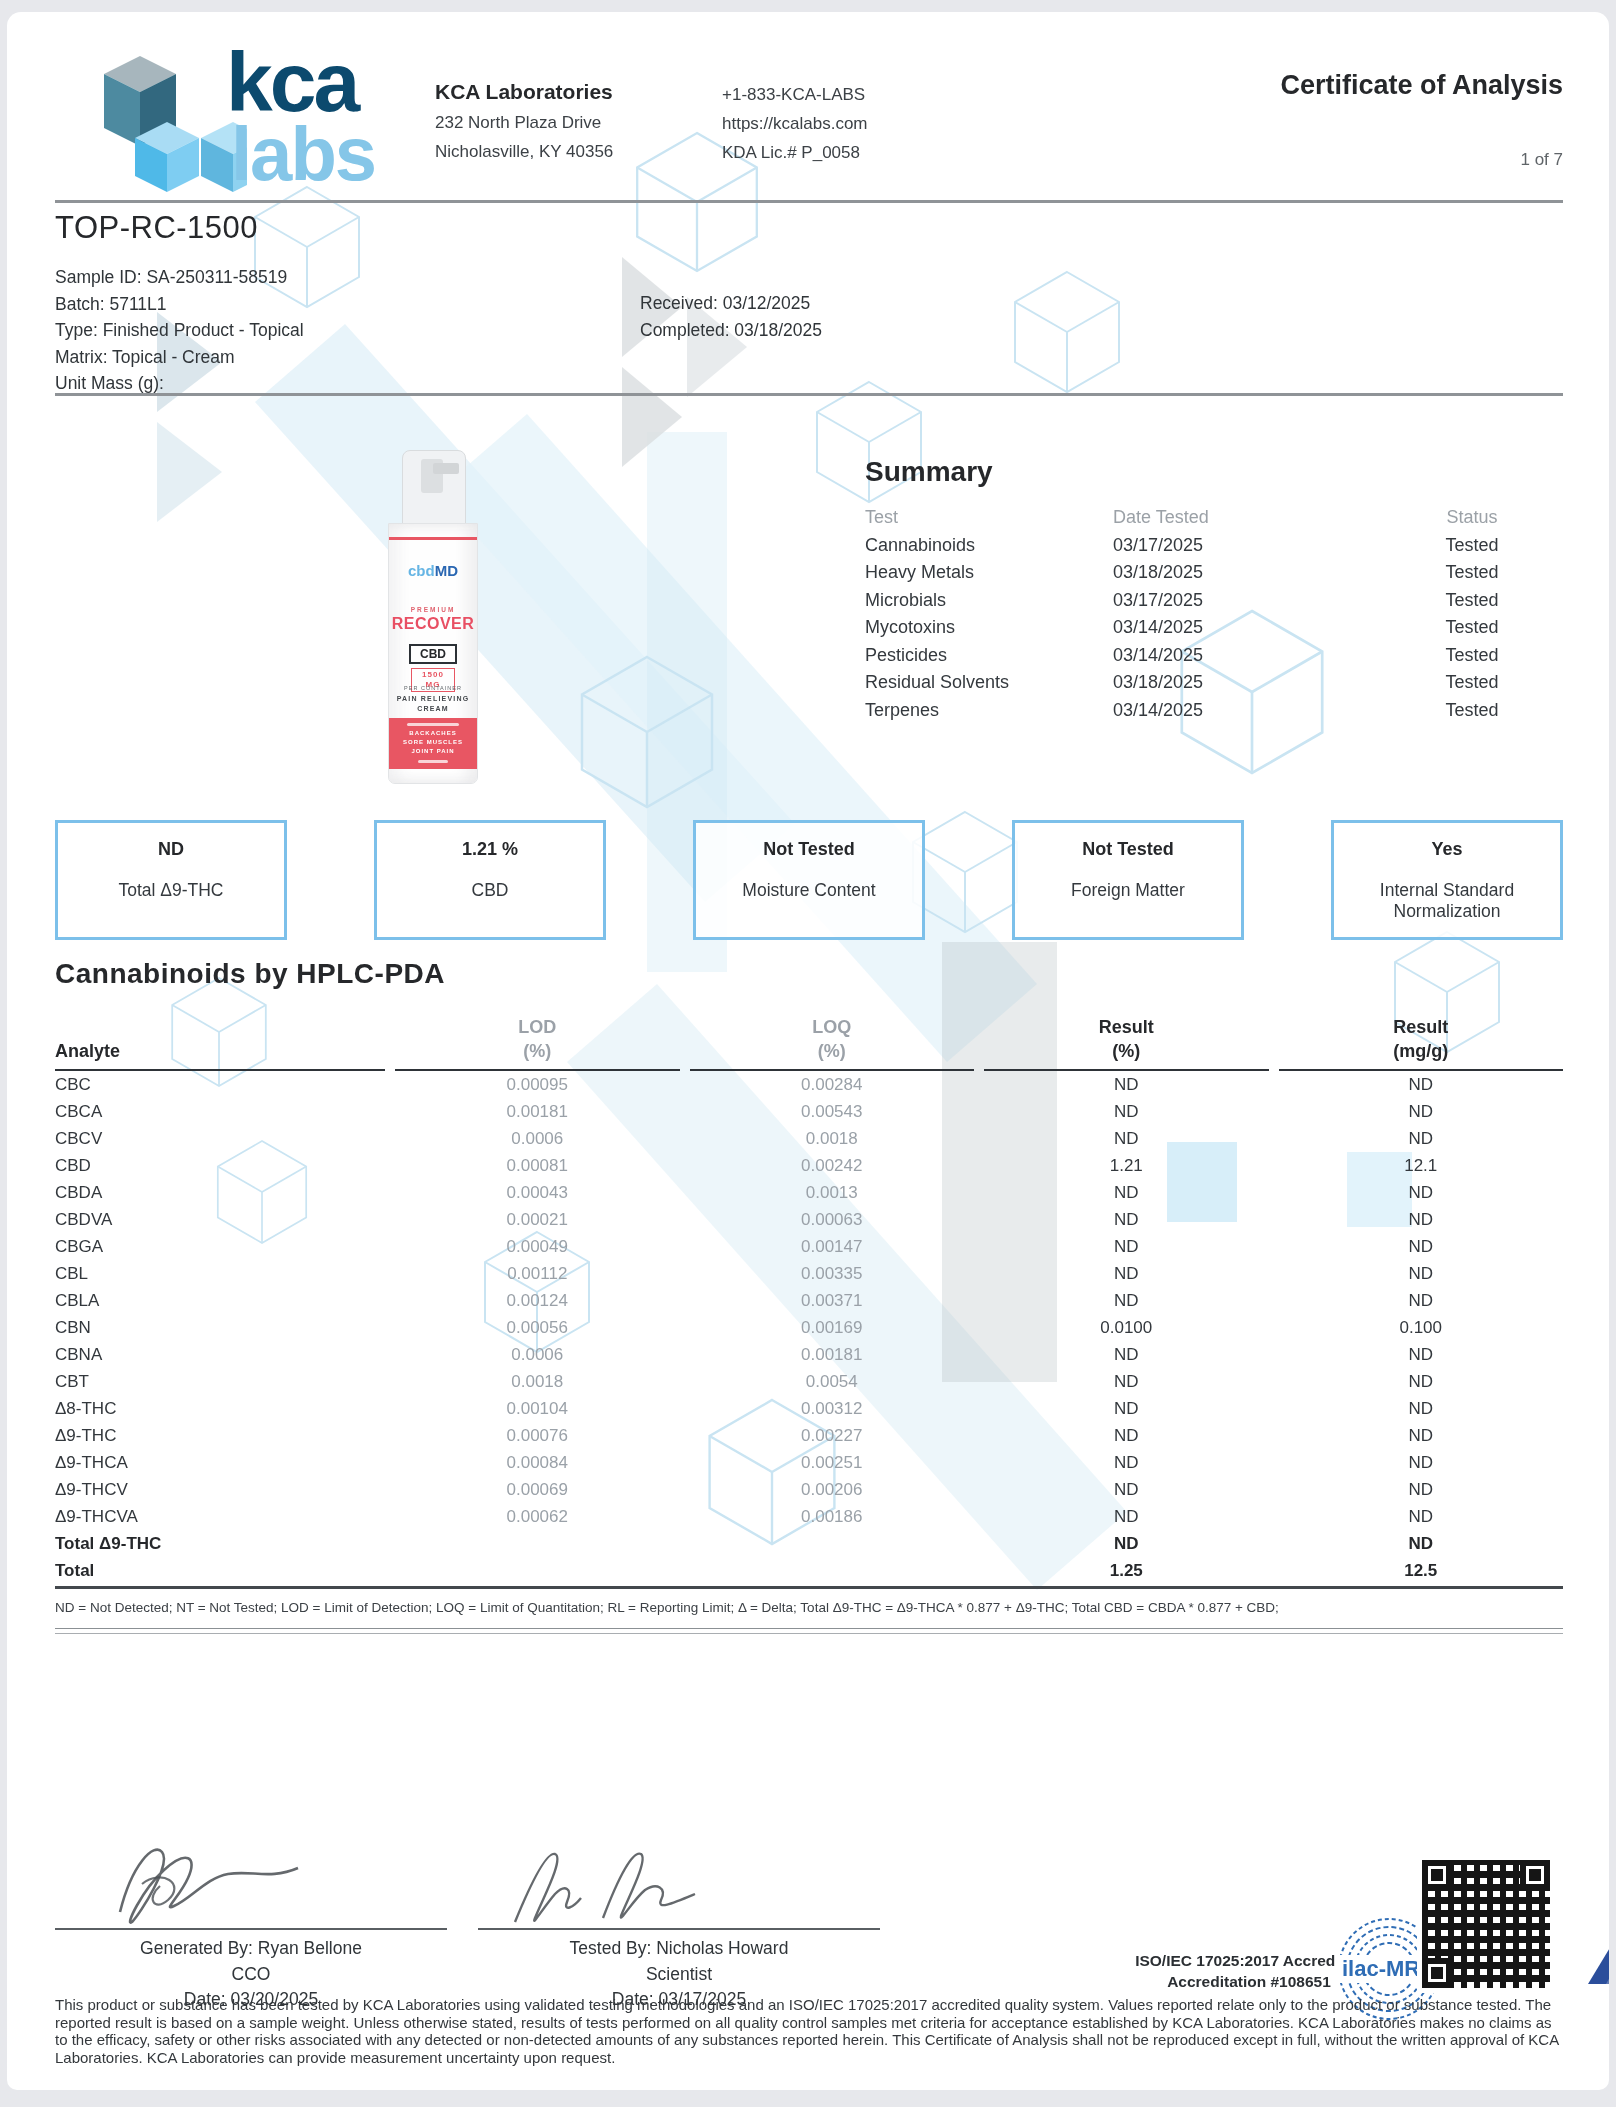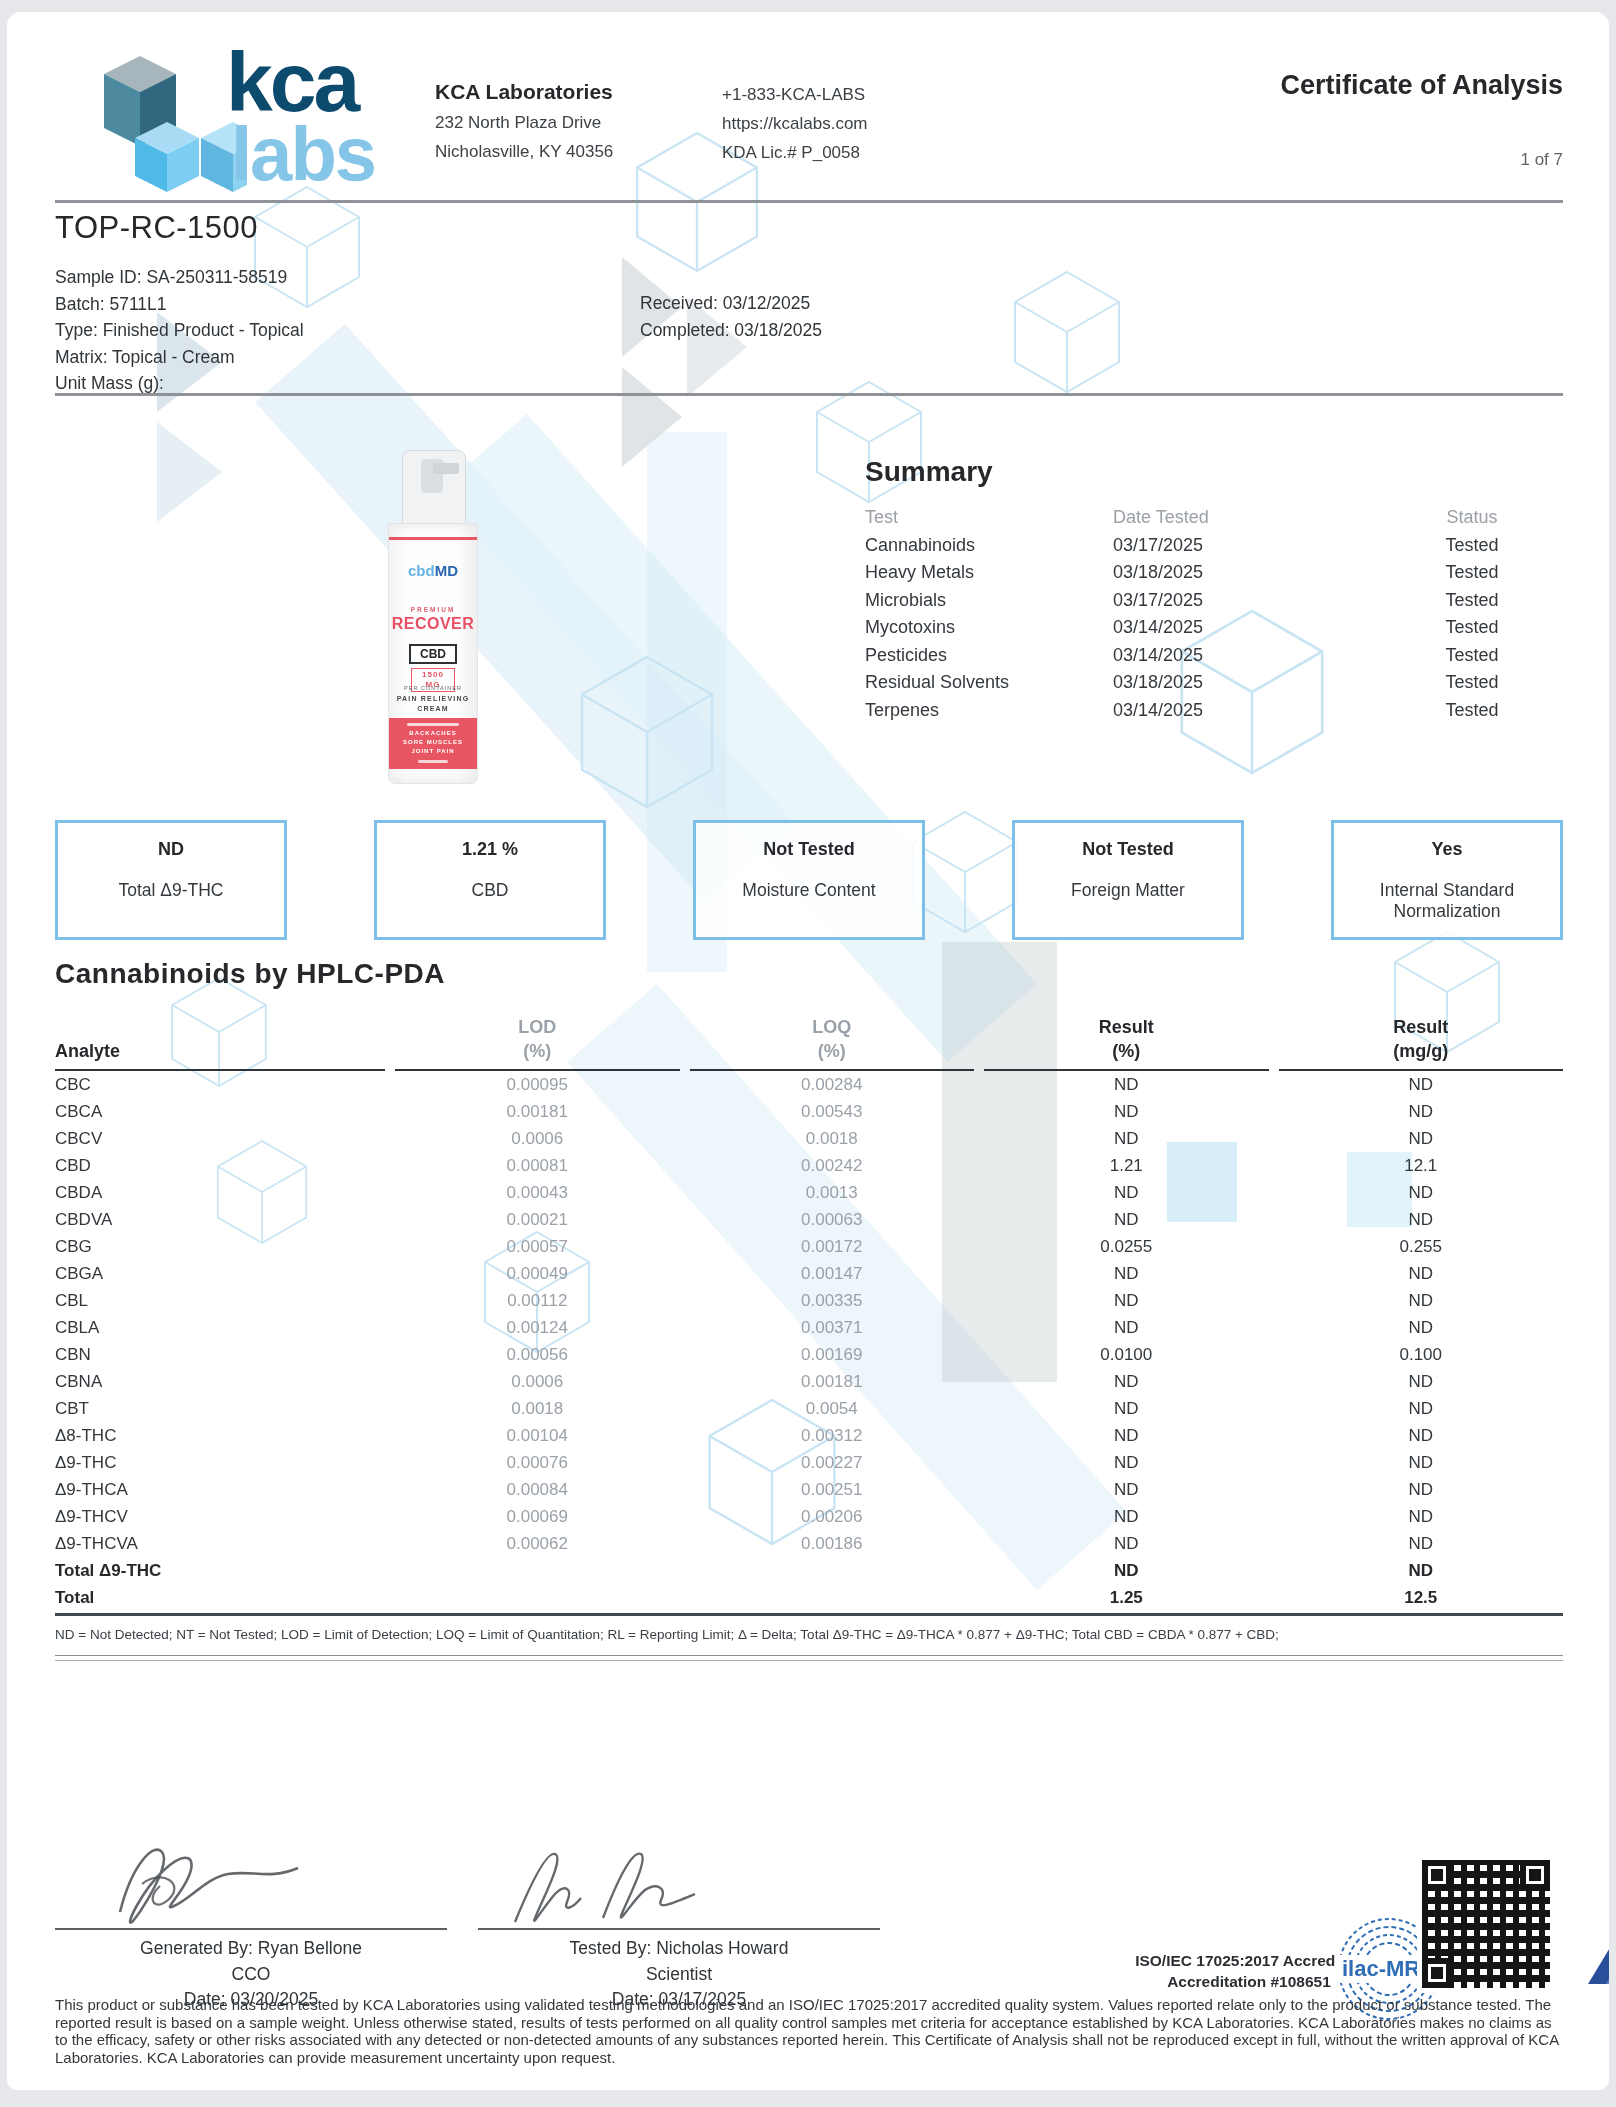--- a/index.html
+++ b/index.html
@@ -345,27 +345,20 @@
         <div class="cr">ND</div>
       </div>
     <div class="tgrid trow">
         <div class="ca">CBDVA</div>
         <div class="cg">0.00021</div>
         <div class="cg">0.00063</div>
         <div class="cr">ND</div>
         <div class="cr">ND</div>
       </div>
     <div class="tgrid trow">
-        <div class="ca">CBG</div>
-        <div class="cg">0.00057</div>
-        <div class="cg">0.00172</div>
-        <div class="cr">0.0255</div>
-        <div class="cr">0.255</div>
-      </div>
-    <div class="tgrid trow">
         <div class="ca">CBGA</div>
         <div class="cg">0.00049</div>
         <div class="cg">0.00147</div>
         <div class="cr">ND</div>
         <div class="cr">ND</div>
       </div>
     <div class="tgrid trow">
         <div class="ca">CBL</div>
         <div class="cg">0.00112</div>
         <div class="cg">0.00335</div>

